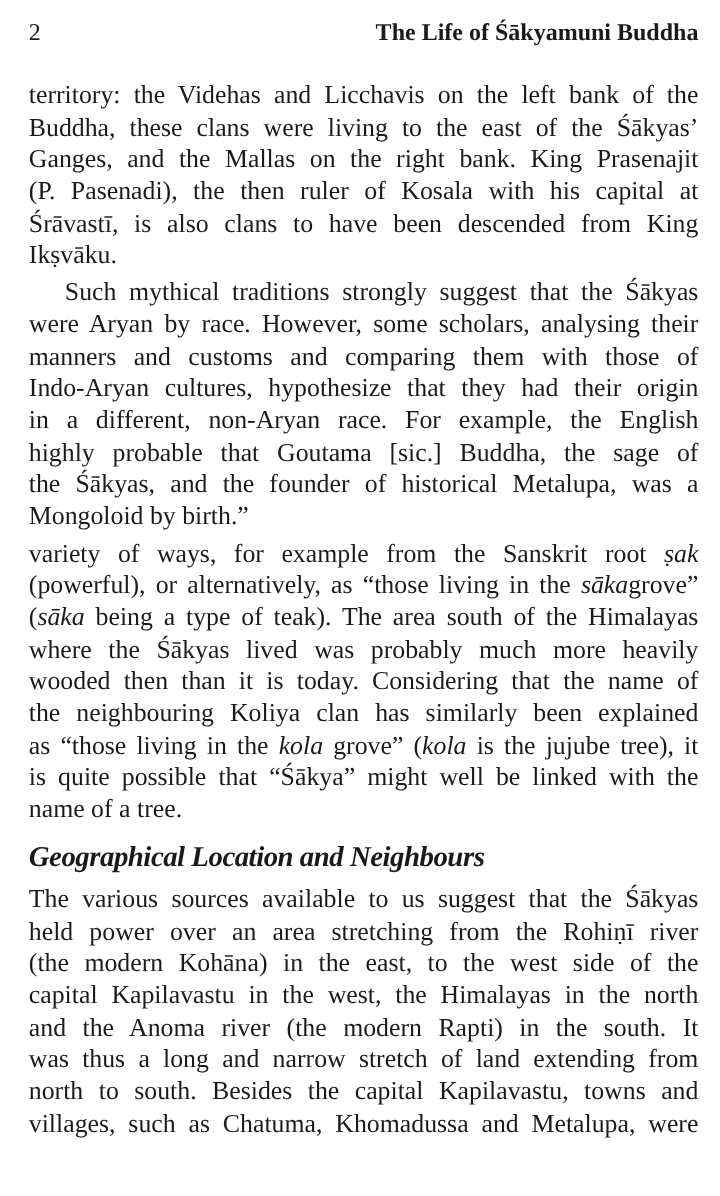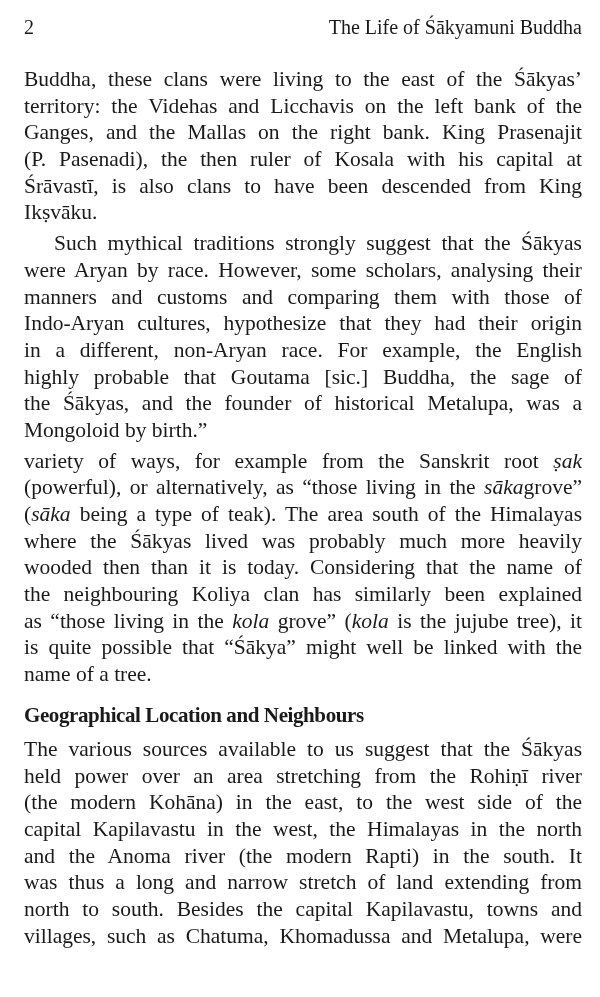--- a/index.html
+++ b/index.html
@@ -31,20 +31,21 @@
     }
     .page-number {
       position: absolute;
       left: 0;
       top: 0;
     }
     .running-title {
       position: absolute;
       right: 0;
       top: 0;
+      font-weight: bold;
     }
     .body {
       position: absolute;
       top: 66px;
       left: 0;
       width: 558px;
       font-size: 21.5px;
     }
     .line {
       display: block;
@@ -64,41 +65,42 @@
     }
     .para-gap {
       height: 4px;
     }
     .heading {
       display: block;
       height: 34px;
       line-height: 34px;
       margin-top: 10px;
       margin-bottom: 4px;
-      font-size: 21px;
+      font-size: 24px;
       font-weight: bold;
+      font-style: italic;
       letter-spacing: -0.4px;
     }
     em { font-style: italic; }
   </style>
 </head>
 <body>
 
 <div class="page">
 
   <div class="running-header">
     <span class="page-number">2</span>
     <span class="running-title">The Life of Śākyamuni Buddha</span>
   </div>
 
   <div class="body">
 
     <div>
+      <span class="line">territory: the Videhas and Licchavis on the left bank of the</span>
       <span class="line">Buddha, these clans were living to the east of the Śākyas’</span>
-      <span class="line">territory: the Videhas and Licchavis on the left bank of the</span>
       <span class="line">Ganges, and the Mallas on the right bank. King Prasenajit</span>
       <span class="line">(P. Pasenadi), the then ruler of Kosala with his capital at</span>
       <span class="line">Śrāvastī, is also clans to have been descended from King</span>
       <span class="line last">Ikṣvāku.</span>
     </div>
 
     <div class="para-gap"></div>
 
     <div>
       <span class="line indent">Such mythical traditions strongly suggest that the Śākyas</span>

